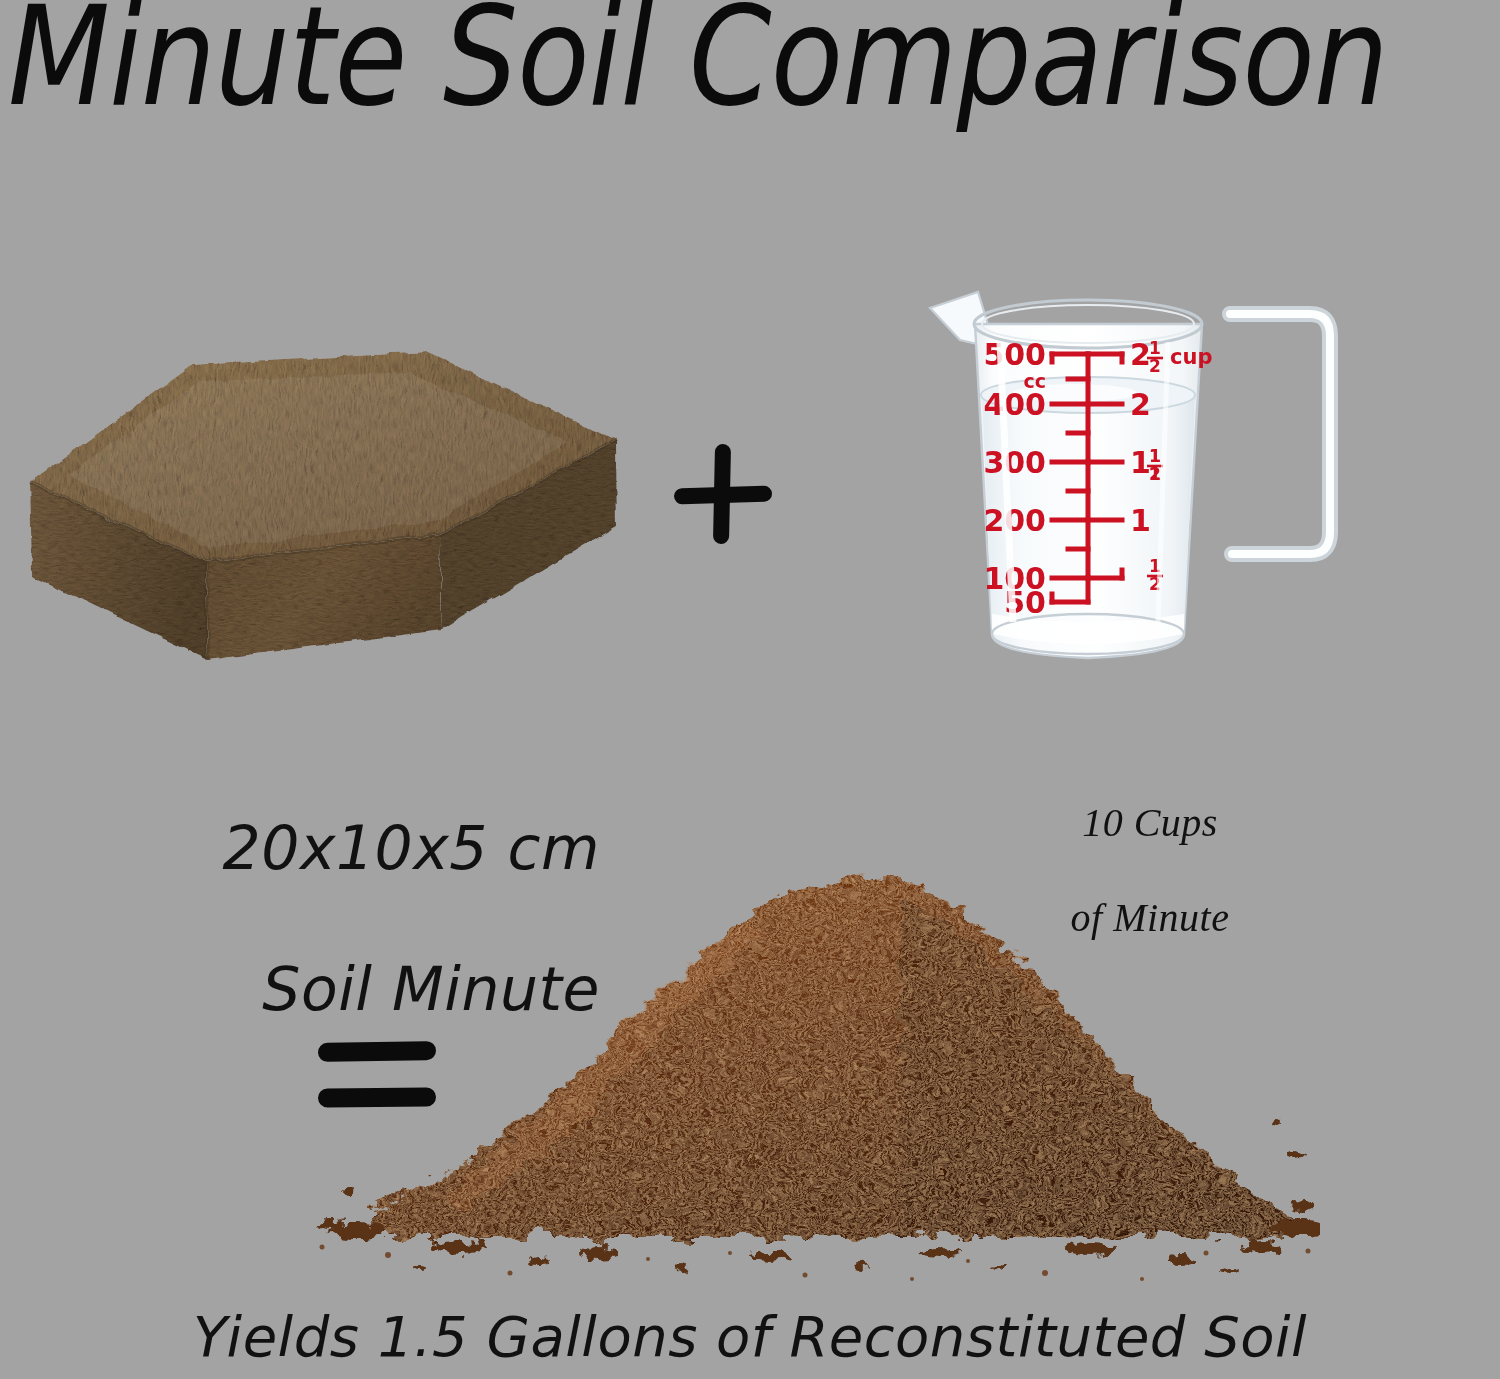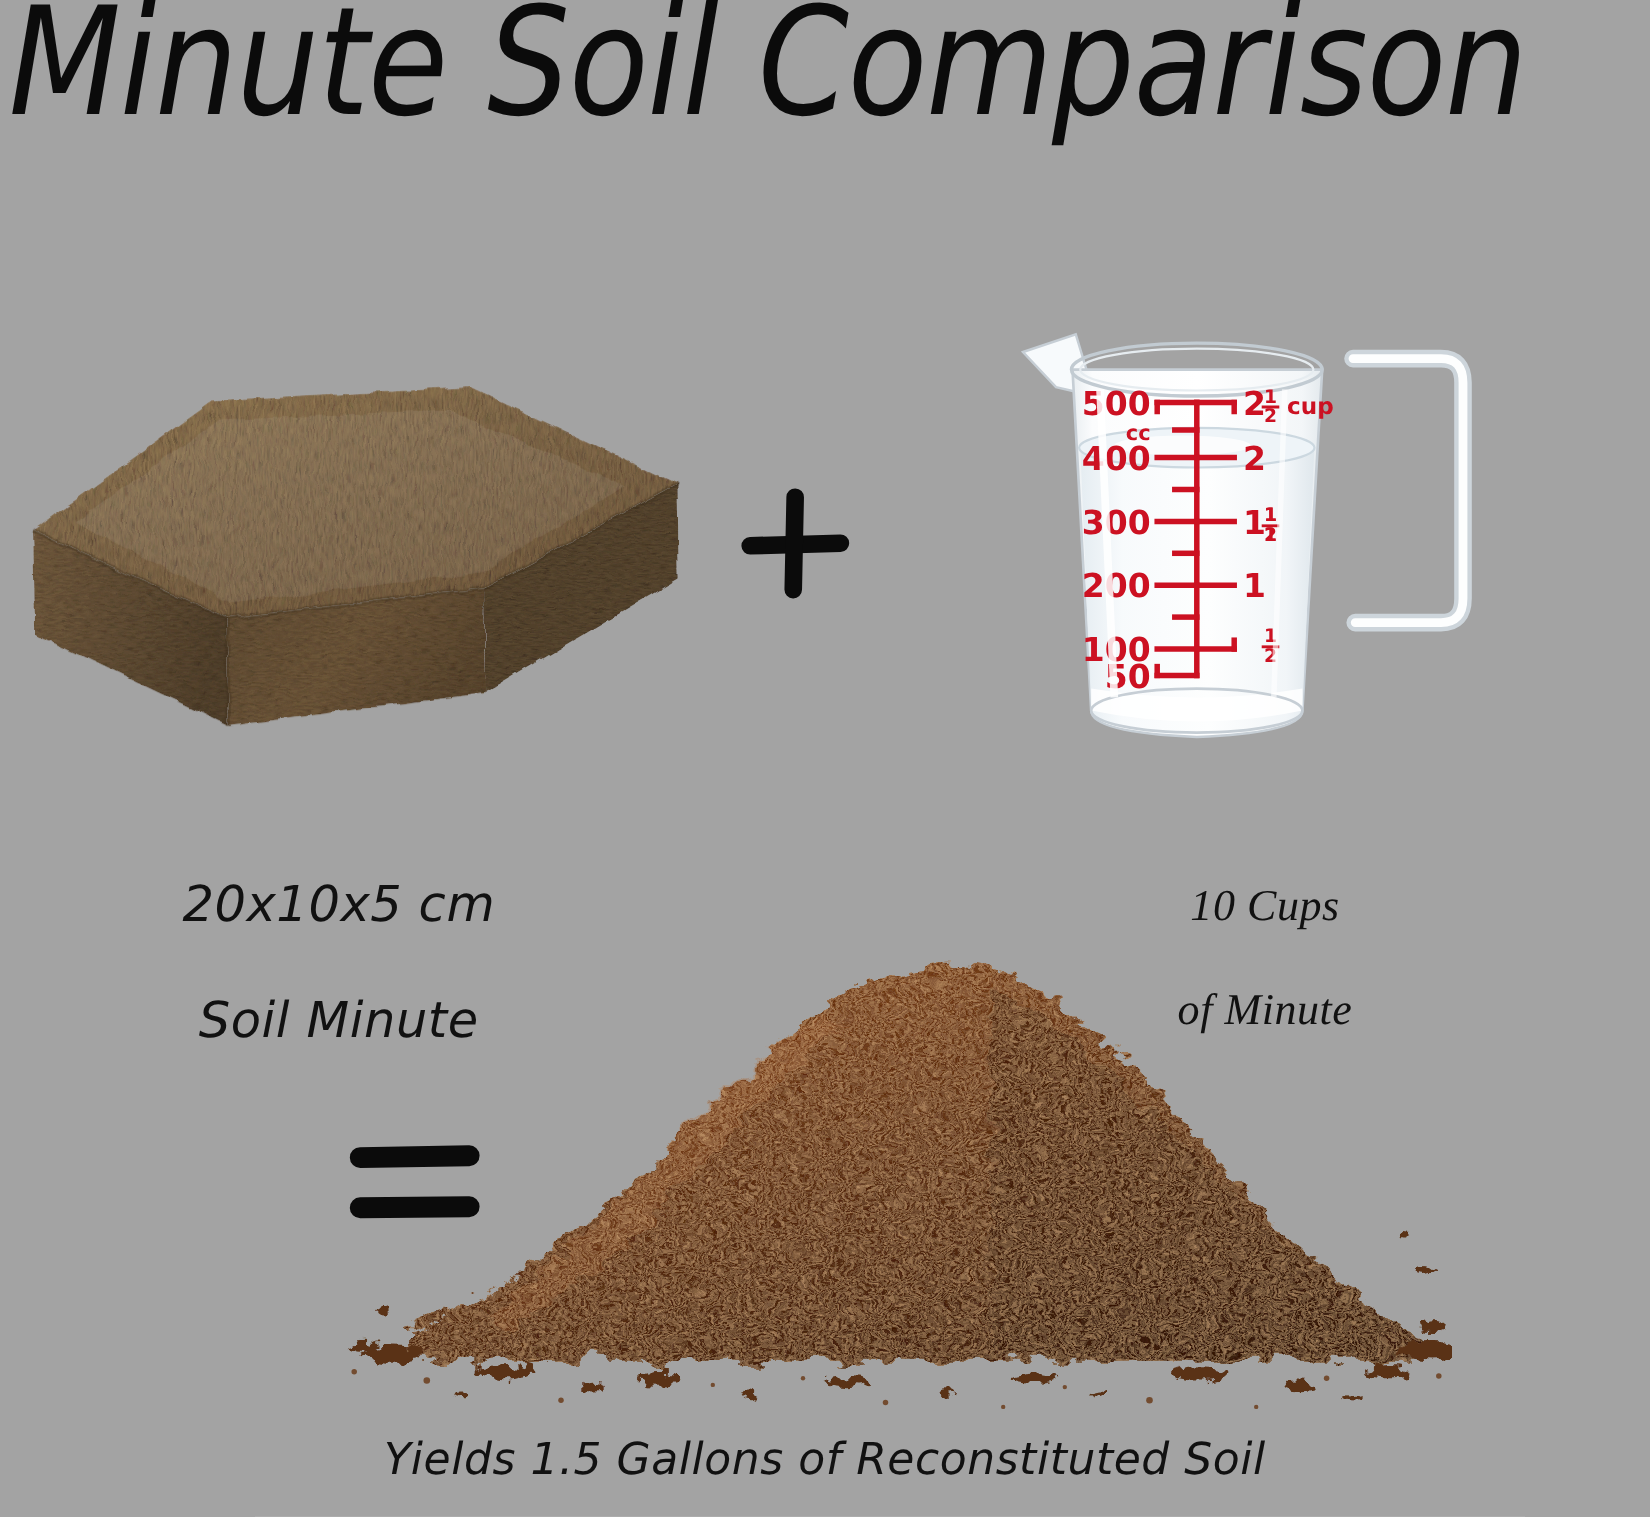--- a/index.html
+++ b/index.html
@@ -75,42 +75,43 @@
     width: 16px; height: 100px;
     background: #0b0b0b;
     border-radius: 8px;
     transform: rotate(1.2deg);
   }
 
   
   #cup-wrap {
     position: absolute;
     left: 900px;
-    top: 274px;
+    top: 262px;
     width: 500px;
     height: 430px;
   }
   #cup-wrap svg { display:block; width:100%; height:100%; }
 
   
   .hand-label {
     position: absolute;
     font-family: "DejaVu Sans", sans-serif;
     font-style: italic;
     color: #111111;
     text-align: center;
     line-height: 1.18;
     white-space: pre-line;
     letter-spacing: 0.5px;
   }
   #brick-label {
-    left: 28px;
+    left: 40px;
     top: 742px;
     width: 560px;
-    font-size: 45px;
+    font-size: 60px;
+    text-align: right;
   }
   #water-label {
     left: 930px;
     top: 752px;
     width: 440px;
     font-size: 40px;
     font-family: Liberation Serif, serif;
   }
 
   
@@ -144,21 +145,21 @@
 
   
   #caption {
     position: absolute;
     left: 0;
     top: 1304px;
     width: 1500px;
     text-align: center;
     font-family: "DejaVu Sans", sans-serif;
     font-style: italic;
-    font-size: 40px;
+    font-size: 56px;
     color: #111111;
     white-space: nowrap;
     letter-spacing: 0.5px;
   }
 </style>
 </head>
 <body>
 
 <div id="stage">
 

